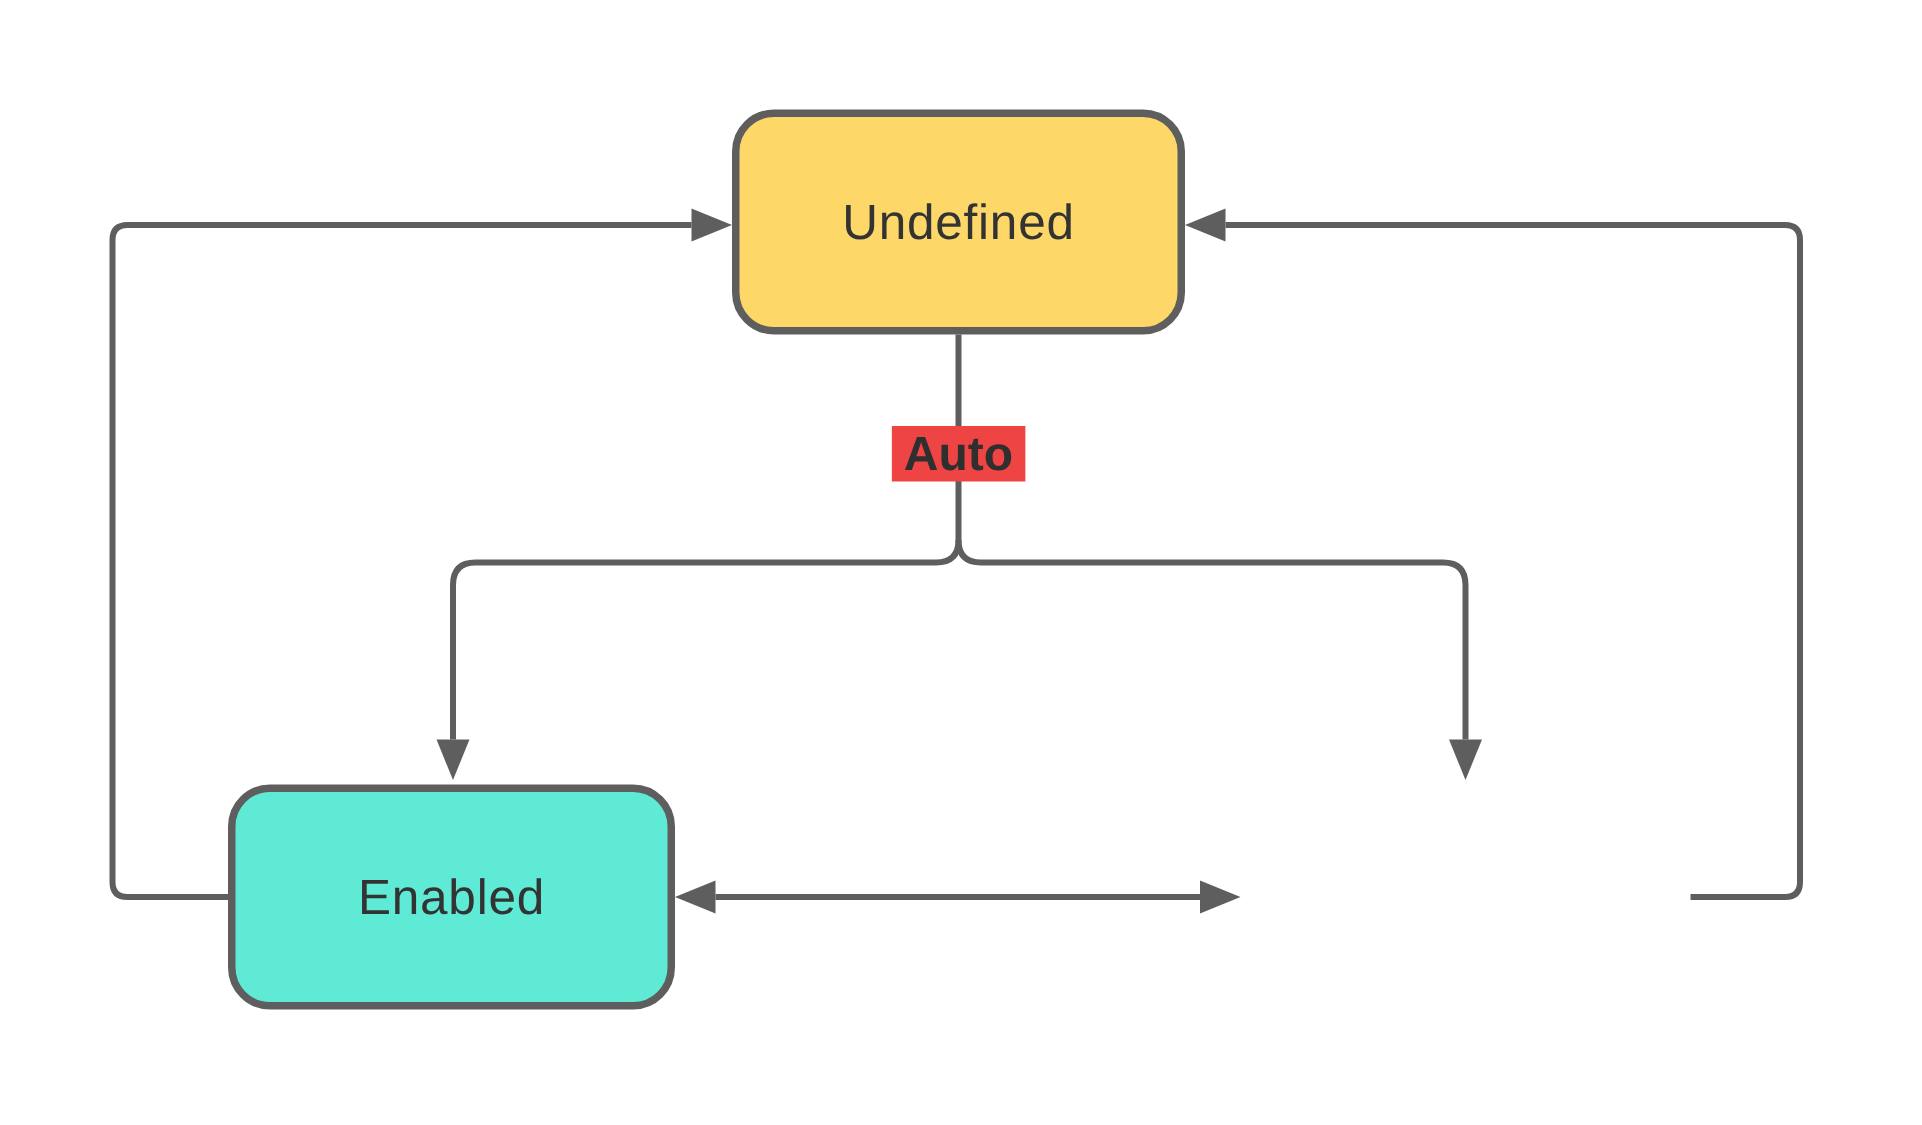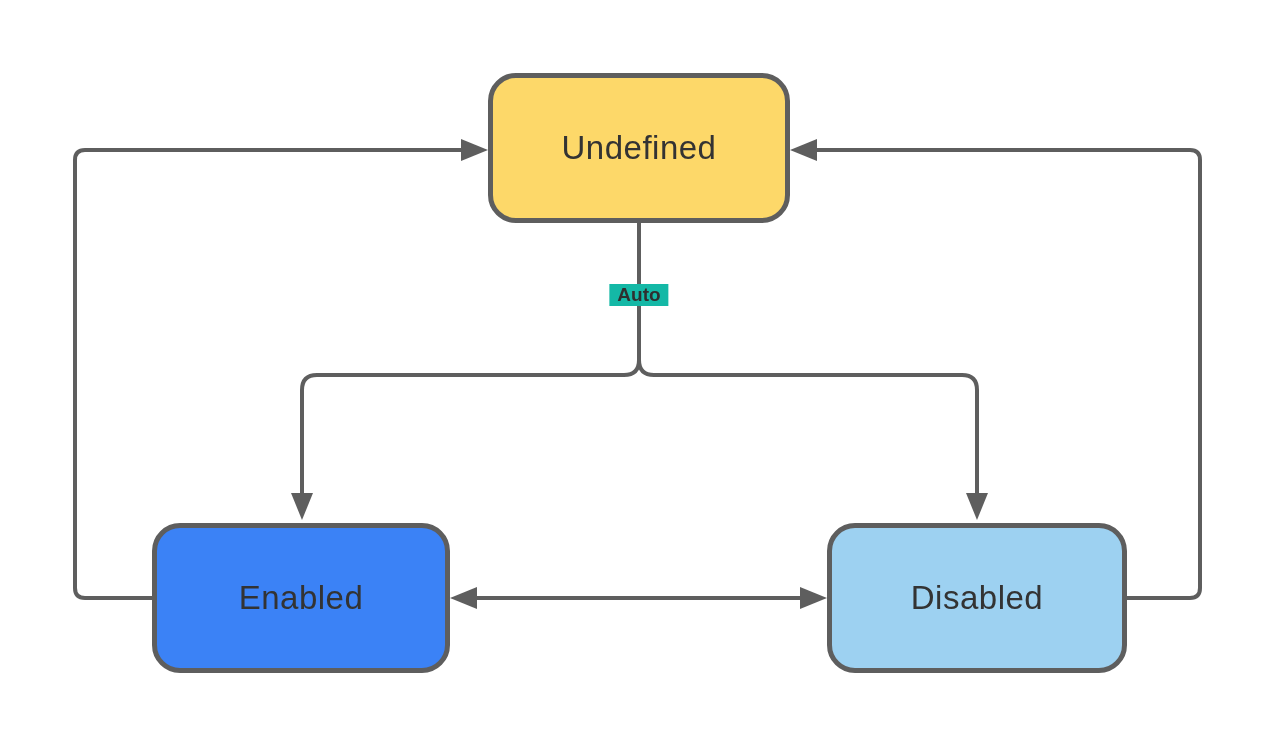--- a/index.html
+++ b/index.html
@@ -17,22 +17,22 @@
     position:absolute; box-sizing:border-box;
     border:5px solid var(--stroke); border-radius:28px;
     display:flex; align-items:center; justify-content:center;
   }
   .node-label { font-size:33px; color:var(--text); letter-spacing:0.5px; }
   .node-undefined { left:488px; top:73px;  width:302px; height:150px; }
   .node-enabled   { left:152px; top:523px; width:298px; height:150px; }
   .node-disabled  { left:827px; top:523px; width:300px; height:150px; }
   .edge-label {
     position:absolute; left:639px; top:284px; transform:translateX(-50%);
-    background:#14b8a6; padding:0 8px;
-    font-weight:bold; font-size:19px; color:#2f2f2f;
+    background:#ef4444; padding:0 8px;
+    font-weight:bold; font-size:32px; color:#2f2f2f;
   }
 </style>
 </head>
 <body>
 
 <div class="canvas">
 
   <svg class="connectors" width="1281" height="750" viewBox="0 0 1281 750">
 
     <path d="M 152 598 H 85 Q 75 598 75 588 V 160 Q 75 150 85 150 H 461"></path>
@@ -49,23 +49,20 @@
 
     <path d="M 477 598 H 800"></path>
     <polygon points="450,598 477,587 477,609"></polygon>
     <polygon points="827,598 800,587 800,609"></polygon>
   </svg>
 
   <div class="node node-undefined" style="background: rgb(253, 216, 105);">
     <span class="node-label">Undefined</span>
   </div>
 
-  <div class="node node-enabled" style="background: #3b82f6; align-items: center;">
+  <div class="node node-enabled" style="background: #5eead4; align-items: center;">
     <span class="node-label">Enabled</span>
   </div>
 
-  <div class="node node-disabled" style="background: rgb(157, 209, 241);">
-    <span class="node-label">Disabled</span>
-  </div>
 
   <div class="edge-label">Auto</div>
 
 </div>
 
 </body></html>

